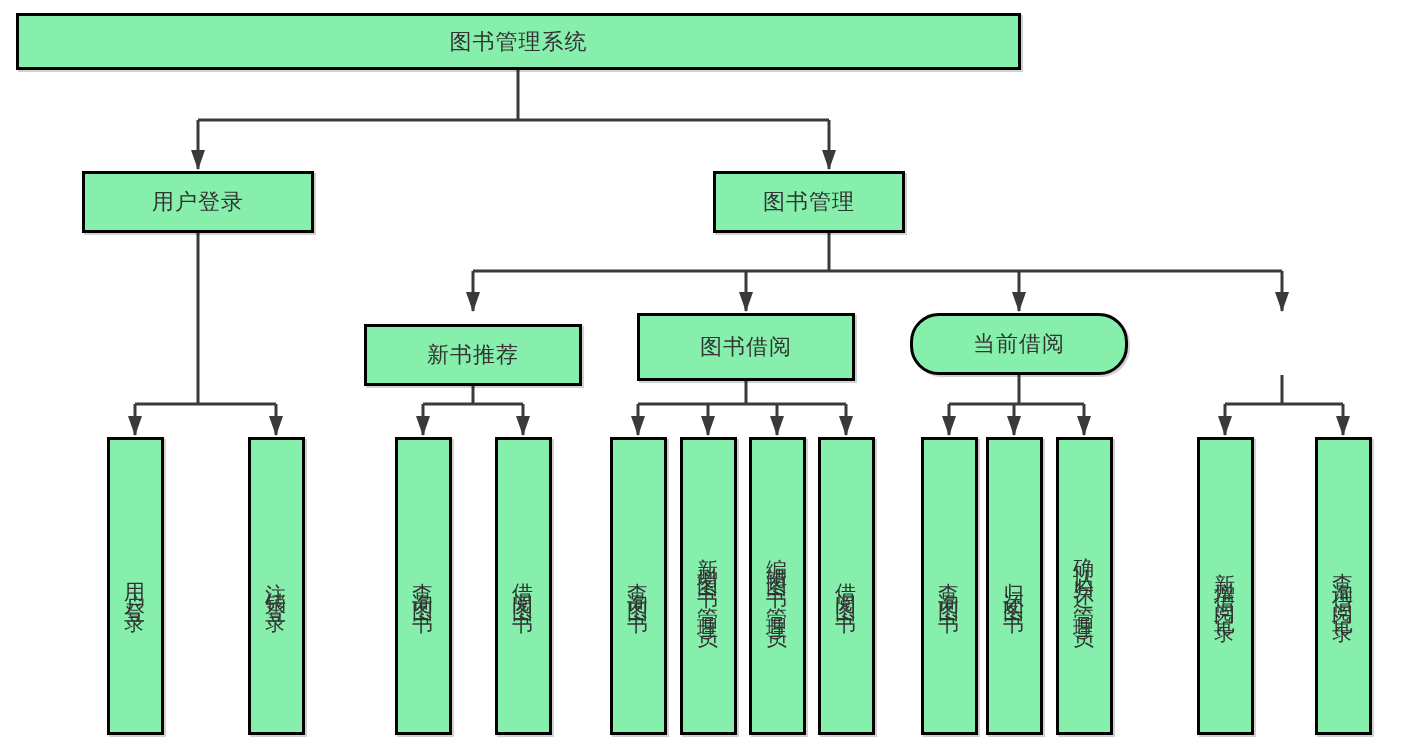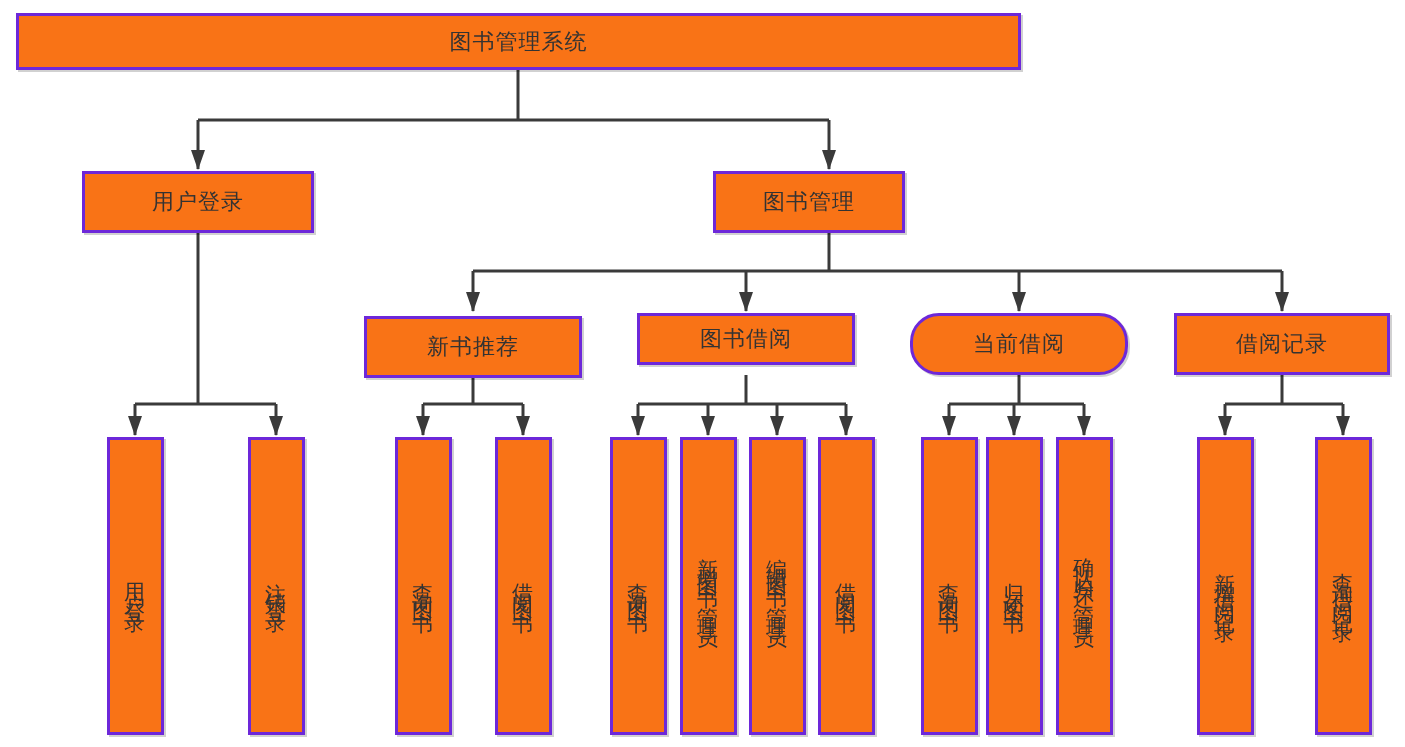--- a/index.html
+++ b/index.html
@@ -17,22 +17,22 @@
   }
   .connectors {
     position: absolute;
     left: 0; top: 0;
     width: 1405px; height: 747px;
     pointer-events: none;
   }
   .node {
     position: absolute;
     box-sizing: border-box;
-    border: 3px solid #6d28d9;
-    background: #f97316;
+    border: 3px solid #000000;
+    background: #86efac;
     color: #333333;
     display: flex;
     align-items: center;
     justify-content: center;
     font-size: 22px;
     letter-spacing: 1px;
     box-shadow: 2px 2px 0 rgba(0,0,0,0.18);
     white-space: nowrap;
     z-index: 2;
   }
@@ -43,22 +43,22 @@
     letter-spacing: 10px;
     line-height: 1;
     top: 437px;
     width: 57px;
     height: 298px;
   }
   
   .n-root           { left: 16px;   top: 13px;  width: 1005px; height: 57px; }
   .n-user-login     { left: 82px;   top: 171px; width: 232px;  height: 62px; }
   .n-book-mgmt      { left: 713px;  top: 171px; width: 192px;  height: 62px; }
-  .n-new-book-rec   { left: 364px;  top: 316px; width: 218px;  height: 62px; }
-  .n-book-borrow    { left: 637px;  top: 313px; width: 218px;  height: 52px; }
+  .n-new-book-rec   { left: 364px;  top: 324px; width: 218px;  height: 62px; }
+  .n-book-borrow    { left: 637px;  top: 313px; width: 218px;  height: 68px; }
   .n-current-borrow { left: 910px;  top: 313px; width: 218px;  height: 62px; border-radius: 29px; }
   .n-borrow-records { left: 1174px; top: 313px; width: 216px;  height: 62px; }
   
   .l-user-login     { left: 106.5px; }
   .l-logout         { left: 247.5px; }
   .l-query-rec      { left: 394.5px; }
   .l-borrow-rec     { left: 494.5px; }
   .l-query-bor      { left: 609.5px; }
   .l-add-admin      { left: 679.5px; }
   .l-edit-admin     { left: 748.5px; }
@@ -123,21 +123,20 @@
   </svg>
 
   <div class="node n-root">图书管理系统</div>
 
   <div class="node n-user-login">用户登录</div>
   <div class="node n-book-mgmt">图书管理</div>
 
   <div class="node n-new-book-rec">新书推荐</div>
   <div class="node n-book-borrow">图书借阅</div>
   <div class="node n-current-borrow">当前借阅</div>
-  <div class="node n-borrow-records">借阅记录</div>
 
   <div class="node leaf l-user-login">用户登录</div>
   <div class="node leaf l-logout">注销登录</div>
 
   <div class="node leaf l-query-rec">查询图书</div>
   <div class="node leaf l-borrow-rec">借阅图书</div>
 
   <div class="node leaf l-query-bor">查询图书</div>
   <div class="node leaf l-add-admin">新增图书（管理员）</div>
   <div class="node leaf l-edit-admin">编辑图书（管理员）</div>

